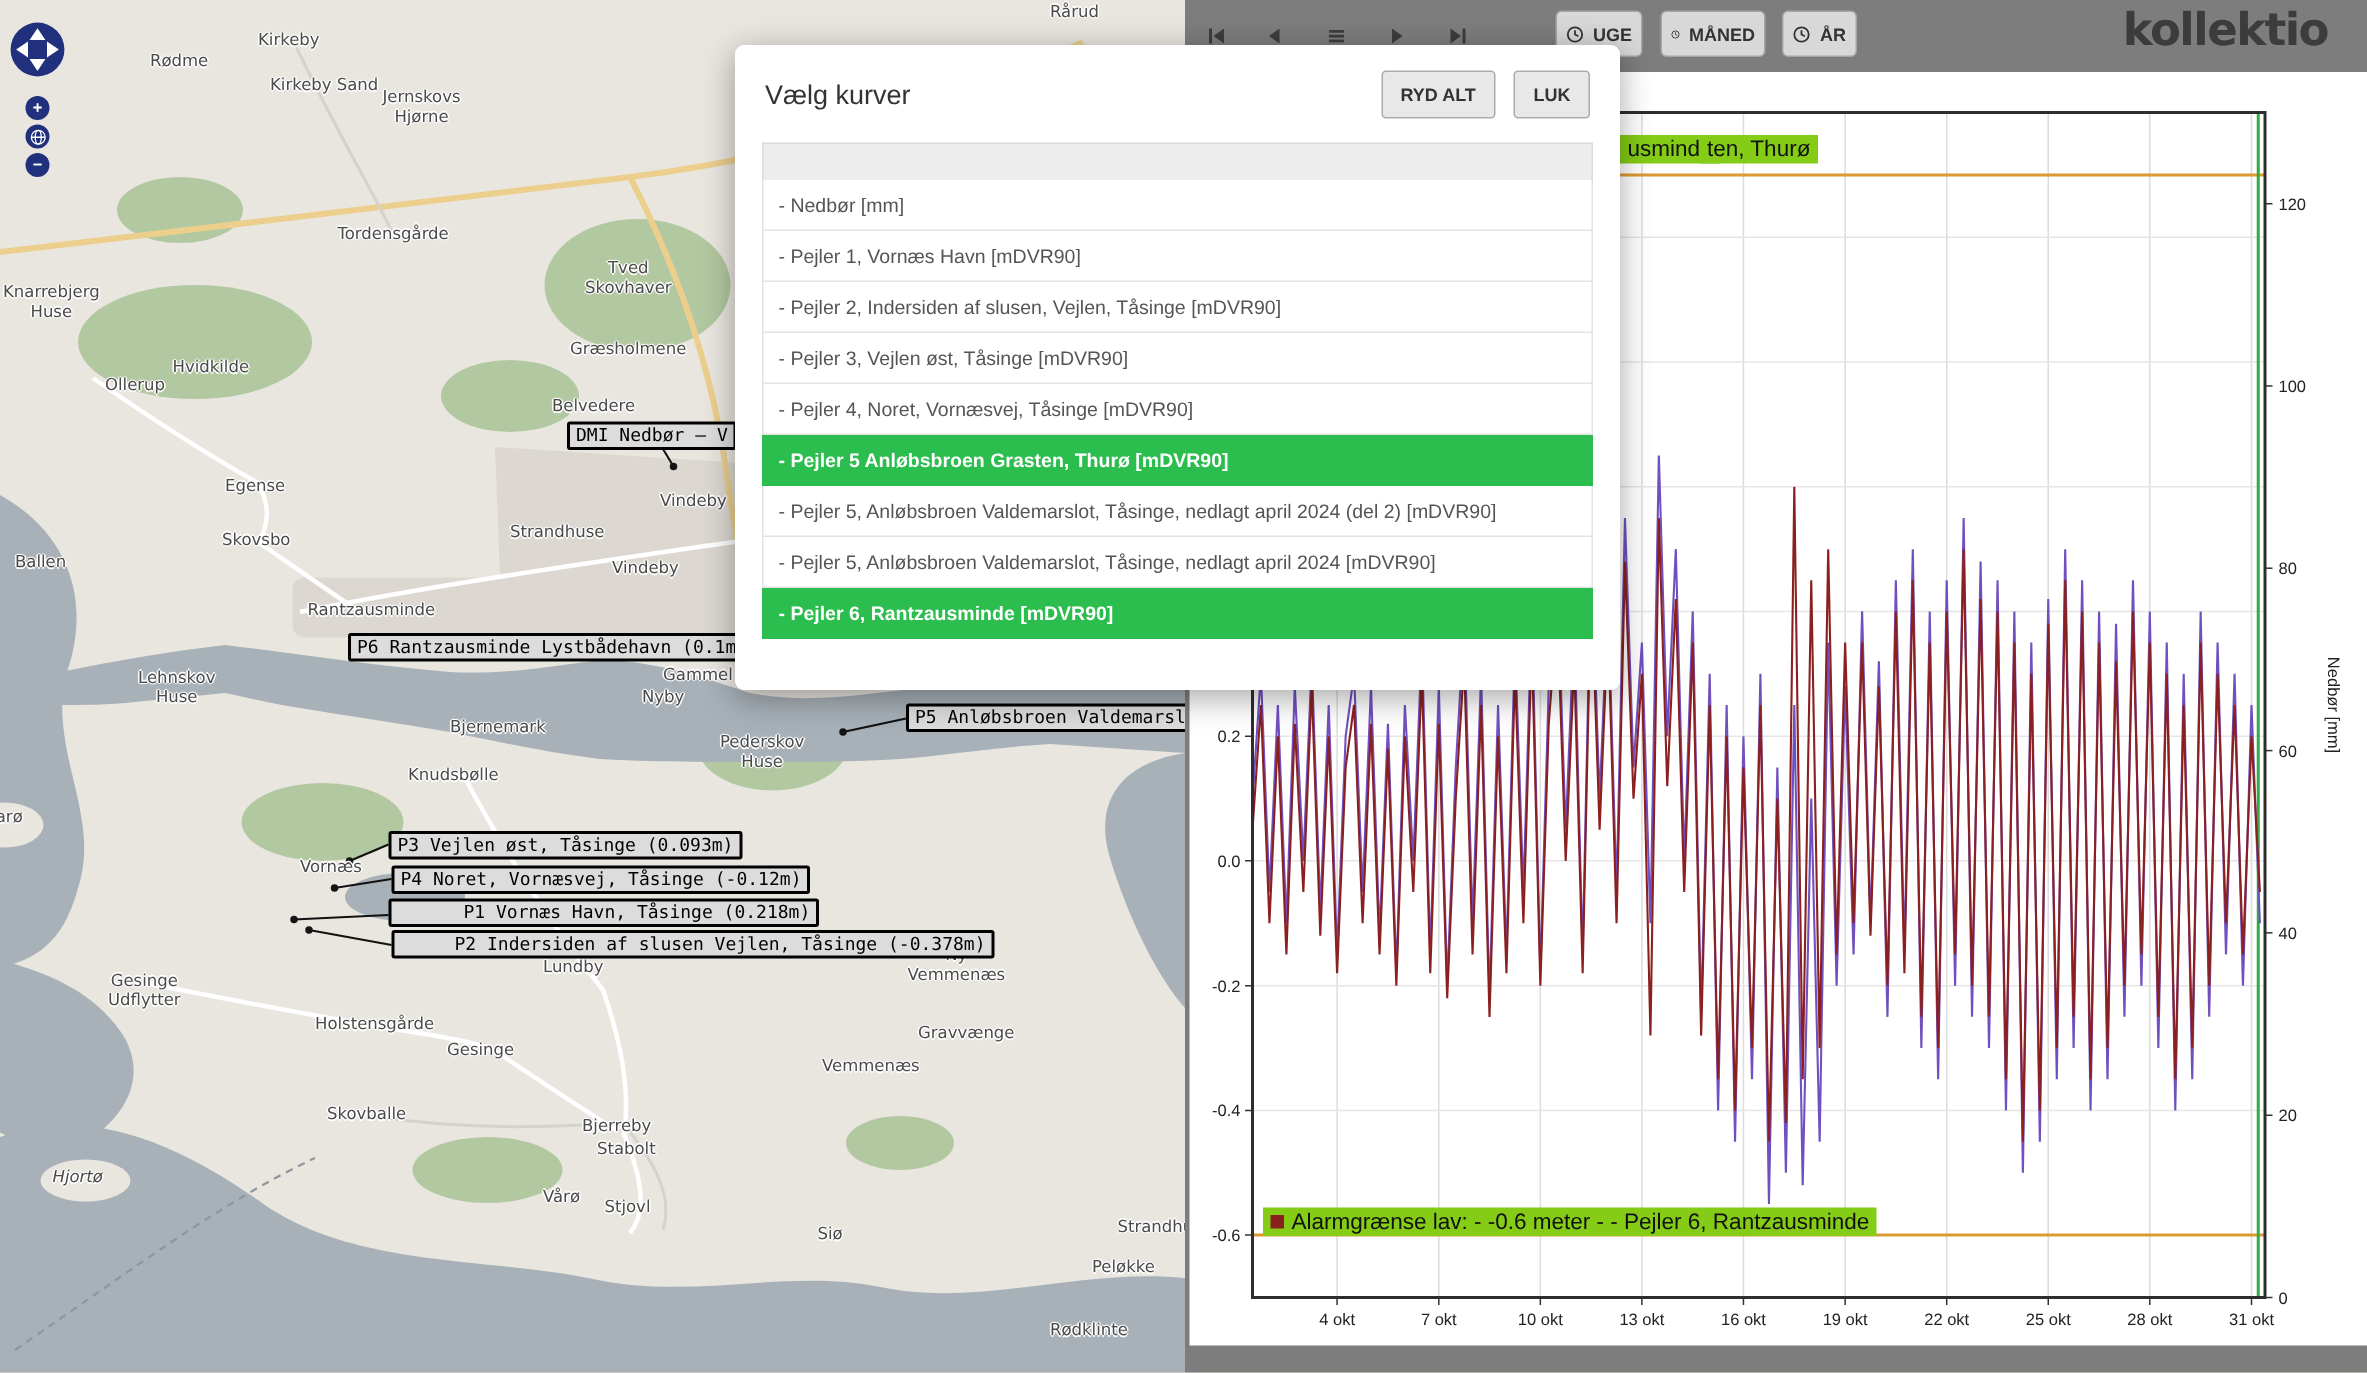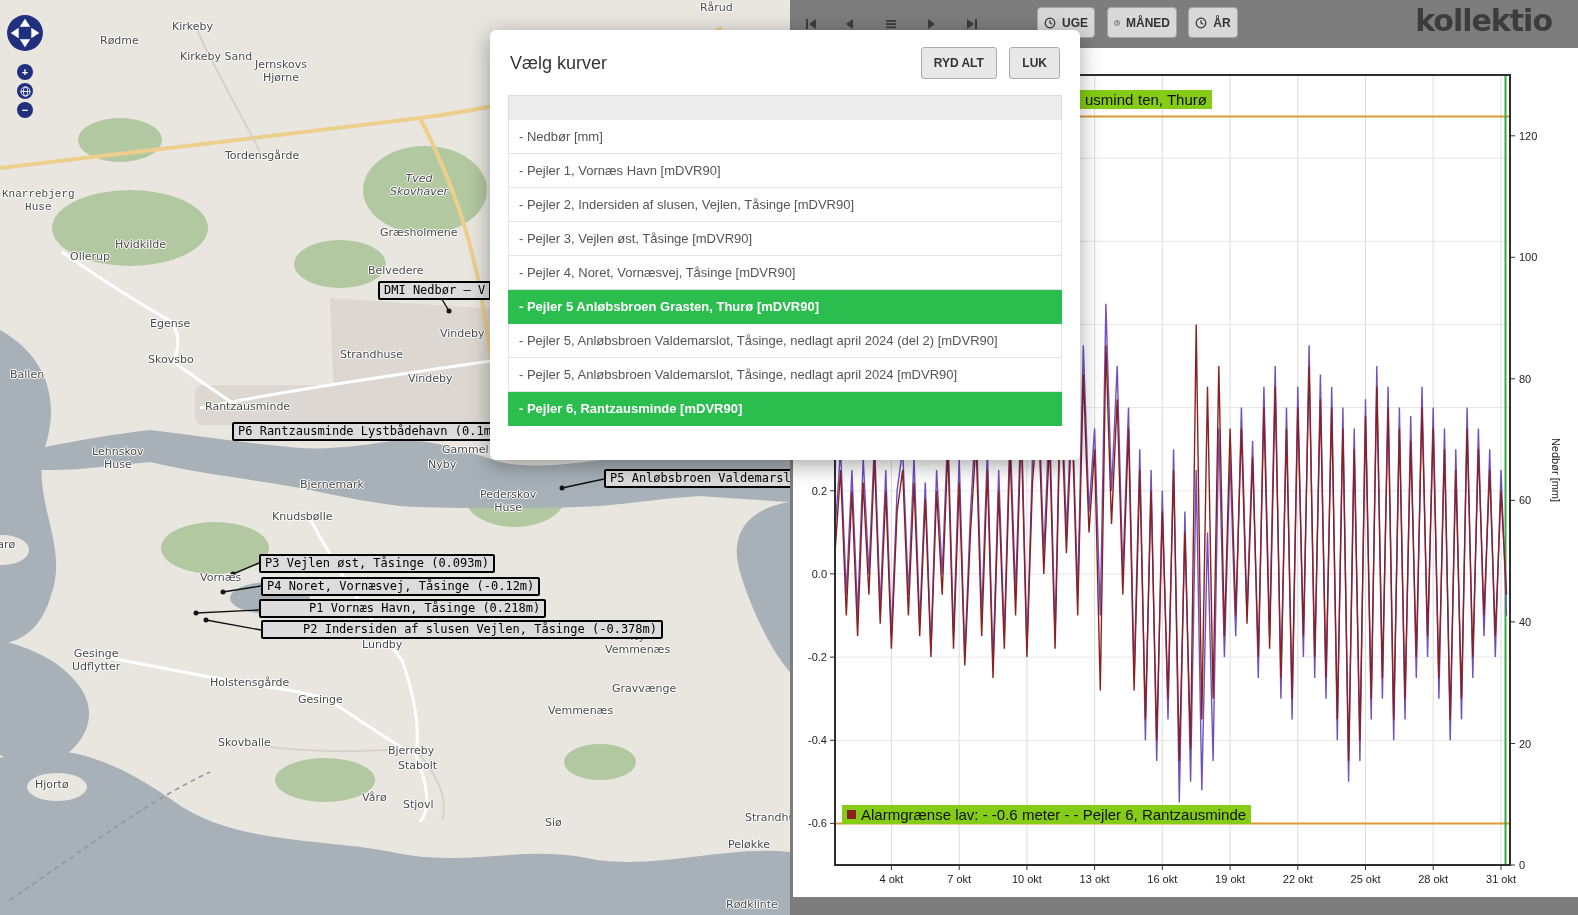--- a/index.html
+++ b/index.html
@@ -130,23 +130,23 @@
 
   <div id="map-labels">
       <div class="place" style="left: 700px; top: 1px;">Rårud</div>
       <div class="place" style="left: 172px; top: 20px;">Kirkeby</div>
       <div class="place" style="left: 100px; top: 34px;">Rødme</div>
       <div class="place" style="left: 180px; top: 50px;">Kirkeby Sand</div>
       <div class="place" style="left: 255px; top: 58px;">Jernskovs
 Hjørne</div>
       <div class="place" style="left: 553px; top: 121px;">Heldager</div>
       <div class="place" style="left: 225px; top: 149px;">Tordensgårde</div>
-      <div class="place" style="left: 390px; top: 172px; font-style: italic;">Tved
+      <div class="place" style="left: 390px; top: 172px;">Tved
 Skovhaver</div>
-      <div class="place" style="left: 2px; top: 188px; font-family: Liberation Mono, monospace;">Knarrebjerg
+      <div class="place" style="left: 2px; top: 188px;">Knarrebjerg
 Huse</div>
       <div class="place" style="left: 380px; top: 226px;">Græsholmene</div>
       <div class="place" style="left: 115px; top: 238px;">Hvidkilde</div>
       <div class="place" style="left: 70px; top: 250px;">Ollerup</div>
       <div class="place" style="left: 368px; top: 264px;">Belvedere</div>
       <div class="place" style="left: 150px; top: 317px;">Egense</div>
       <div class="place" style="left: 440px; top: 327px;">Vindeby</div>
       <div class="place" style="left: 148px; top: 353px;">Skovsbo</div>
       <div class="place" style="left: 340px; top: 348px;">Strandhuse</div>
       <div class="place" style="left: 408px; top: 372px;">Vindeby</div>
@@ -167,27 +167,27 @@
       <div class="place" style="left: 362px; top: 638px;">Lundby</div>
       <div class="place" style="left: 72px; top: 647px;">Gesinge
 Udflytter</div>
       <div class="place" style="left: 210px; top: 676px;">Holstensgårde</div>
       <div class="place" style="left: 612px; top: 682px;">Gravvænge</div>
       <div class="place" style="left: 298px; top: 693px;">Gesinge</div>
       <div class="place" style="left: 548px; top: 704px;">Vemmenæs</div>
       <div class="place" style="left: 218px; top: 736px;">Skovballe</div>
       <div class="place" style="left: 388px; top: 744px;">Bjerreby</div>
       <div class="place" style="left: 398px; top: 759px;">Stabolt</div>
-      <div class="place" style="left: 35px; top: 778px;">Hjortø</div>
+      <div class="place" style="left: 35px; top: 778px; font-style: italic;">Hjortø</div>
       <div class="place" style="left: 362px; top: 791px;">Vårø</div>
       <div class="place" style="left: 403px; top: 798px;">Stjovl</div>
       <div class="place" style="left: 545px; top: 816px;">Siø</div>
       <div class="place" style="left: 745px; top: 811px;">Strandhuse</div>
       <div class="place" style="left: 728px; top: 838px;">Peløkke</div>
-      <div class="place" style="left: 700px; top: 898px; margin-left: 26px;">Rødklinte</div>
+      <div class="place" style="left: 700px; top: 880px;">Rødklinte</div>
     </div>
   <div id="station-chips">
       <div class="chip" style="left: 378px; top: 281px;">DMI Nedbør – V</div>
       <div class="chip" style="left: 232px; top: 422px;">P6 Rantzausminde Lystbådehavn (0.1m)</div>
       <div class="chip" style="left: 604px; top: 469px;">P5 Anløbsbroen Valdemarslot</div>
       <div class="chip" style="left: 259px; top: 554px;">P3 Vejlen øst, Tåsinge (0.093m)</div>
       <div class="chip" style="left: 261px; top: 577px;">P4 Noret, Vornæsvej, Tåsinge (-0.12m)</div>
       <div class="chip" style="left: 259px; top: 599px; padding-left: 48px;">P1 Vornæs Havn, Tåsinge (0.218m)</div>
       <div class="chip" style="left: 261px; top: 620px; padding-left: 40px;">P2 Indersiden af slusen Vejlen, Tåsinge (-0.378m)</div>
     </div>

